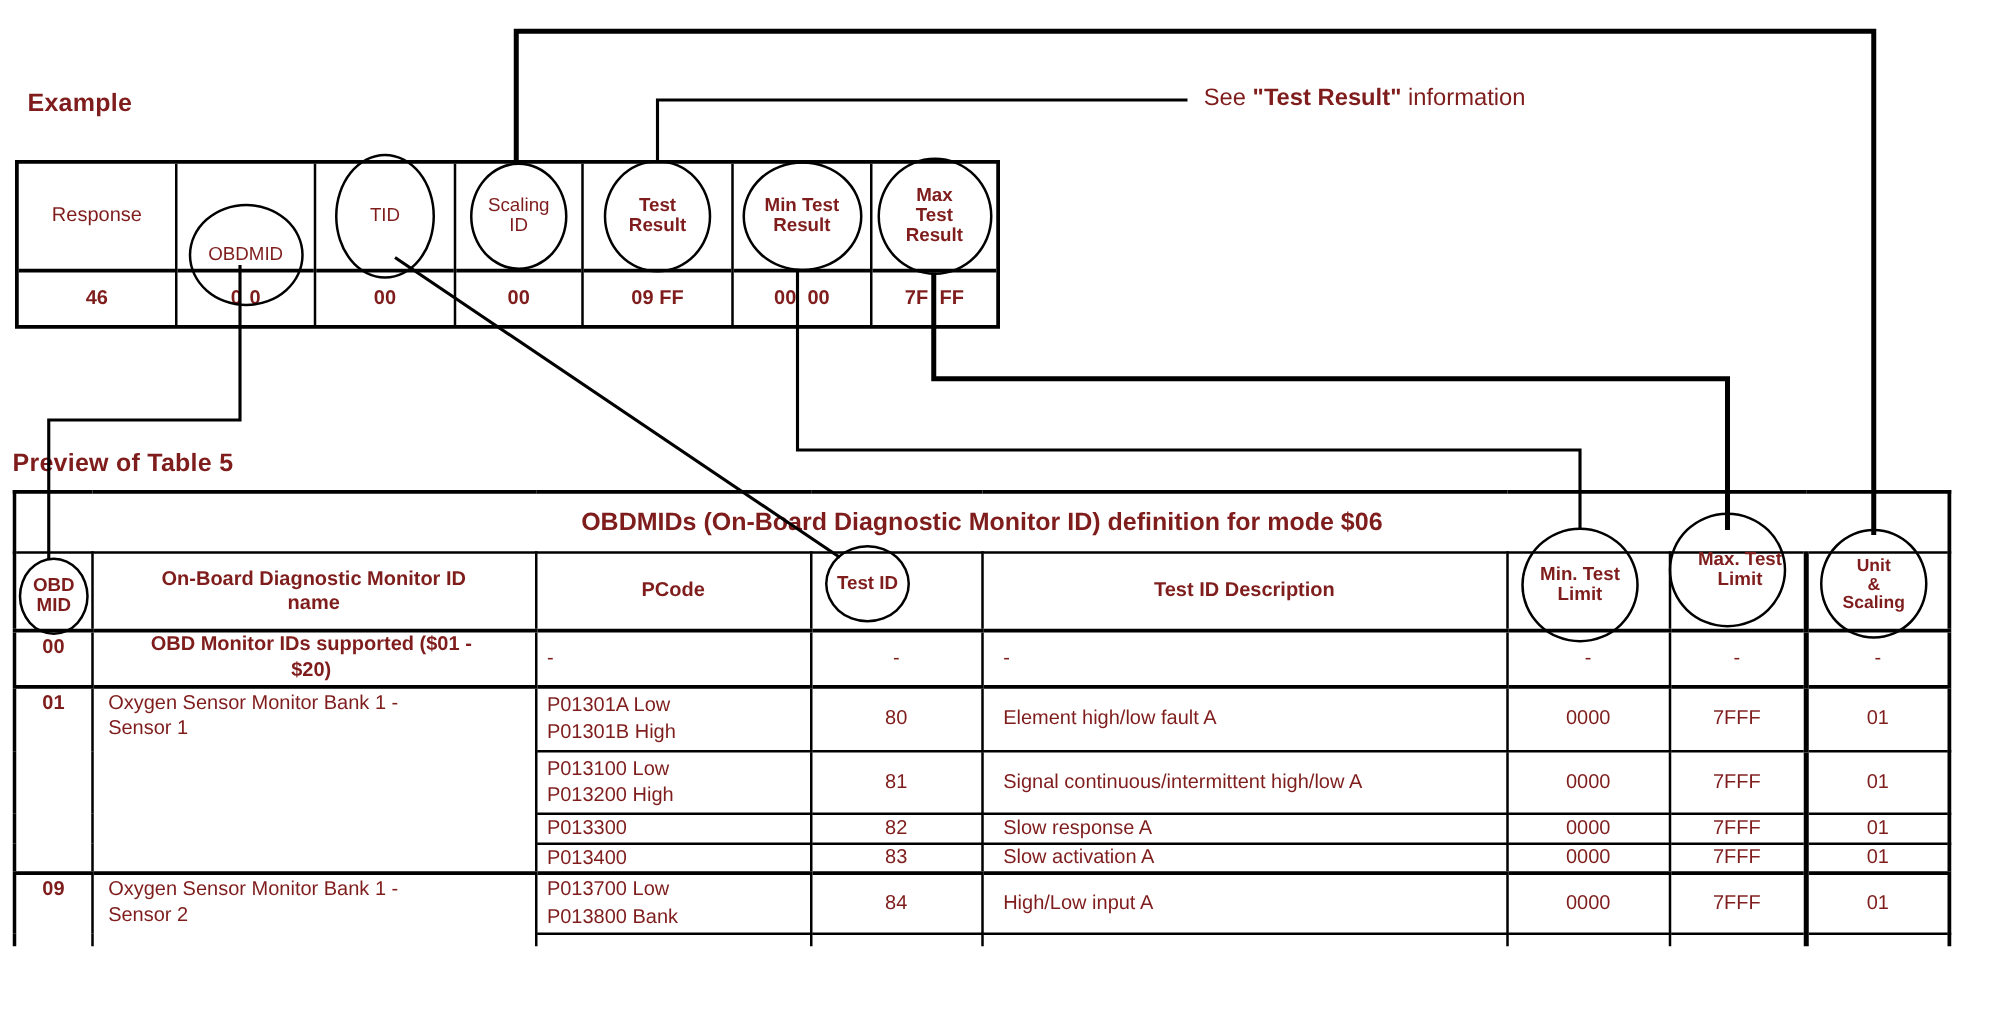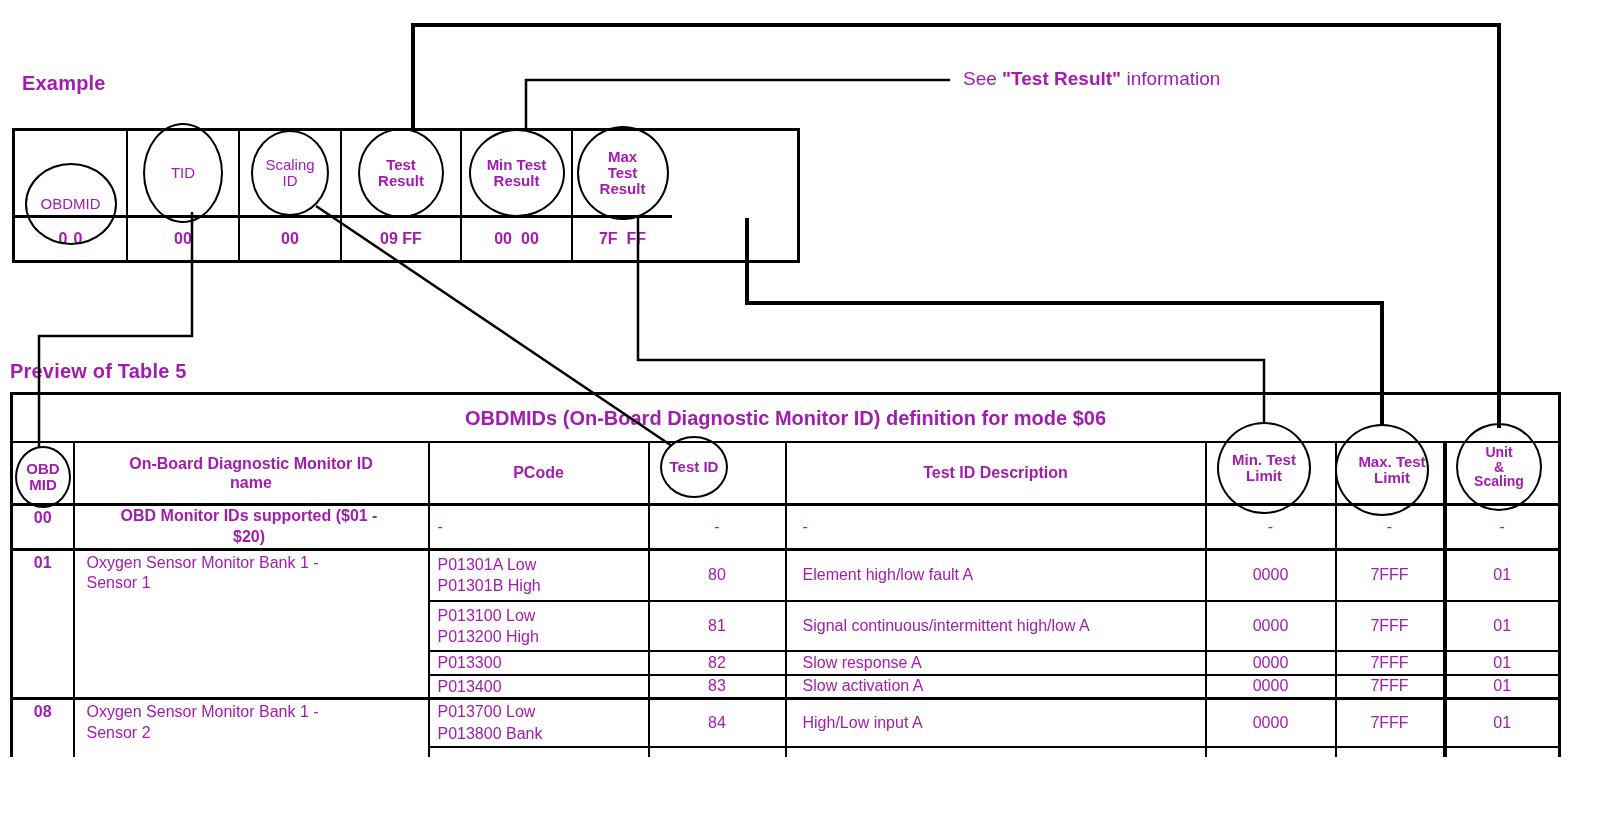--- a/index.html
+++ b/index.html
@@ -1,18 +1,18 @@
 <!DOCTYPE html>
 <html><head>
 <meta charset="utf-8">
 <style>
   html,body{margin:0;padding:0;background:#fff;}
   .wrap{
     position:relative; width:1600px; height:816px; background:#ffffff;
-    font-family:"Liberation Sans", sans-serif; color:#a21caf; overflow:hidden;
+    font-family:"Liberation Sans", sans-serif; color:#7f1d1d; overflow:hidden;
   }
   .heading{position:absolute; font-size:20px; font-weight:bold; letter-spacing:.2px;}
   #example-heading{left:22px; top:72px;}
   #preview-heading{left:10px; top:360px;}
 
   
   .note{position:absolute; left:963px; top:68px; font-size:19px; white-space:nowrap;}
   .note b{font-weight:bold;}
 
   
@@ -78,37 +78,41 @@
   
   .t5-circ{
     position:absolute; border:2px solid #000; border-radius:50%;
     display:flex; align-items:center; justify-content:center; text-align:center;
     white-space:pre-line; line-height:1.05; font-weight:bold; font-size:15px;
     box-sizing:border-box; z-index:4; background:transparent;
   }
   #circ-obdmid{left:5px;  top:54px; width:56px; height:62px;}
   #circ-testid{left:650px; top:44px; width:68px; height:62px;}
   #circ-min   {left:1207px; top:30px; width:94px; height:92px;}
-  #circ-max   {left:1325px; top:32px; width:94px; height:92px;padding-left:20px;}
+  #circ-max   {left:1325px; top:18px; width:94px; height:92px;padding-left:20px;}
   #circ-unit  {left:1446px; top:31px; width:86px; height:88px; font-size:14px;}
 
   svg.overlay{position:absolute; left:0; top:0; z-index:3; pointer-events:none;}
 </style>
 </head>
 <body>
 
 <div class="wrap">
 
   <div class="heading" id="example-heading">Example</div>
 
   <div class="note">
     <span>See </span><b>"Test Result"</b><span> information</span>
   </div>
 
   <div class="ex-table">
+    <div class="ex-col ex-c1">
+      <div class="ex-head">Response</div>
+      <div class="ex-val">46</div>
+    </div>
     <div class="ex-col ex-c2">
       <div class="ex-head">
         <div class="ellipse">OBDMID</div>
       </div>
       <div class="ex-val">
         <span class="gap6">
             <span>0</span>
             <span>0</span>
           </span>
       </div>
@@ -234,21 +238,21 @@
       <tr class="r83">
         <td class="pcode">P013400</td>
         <td class="tid">83</td>
         <td class="desc">Slow activation A</td>
         <td class="ctr">0000</td>
         <td class="ctr">7FFF</td>
         <td class="ctr u-thick">01</td>
       </tr>
 
       <tr class="r84 group-start">
-        <td class="mid" rowspan="2">08</td>
+        <td class="mid" rowspan="2">09</td>
         <td class="name" rowspan="2">Oxygen Sensor Monitor Bank 1 -
 Sensor 2</td>
         <td class="pcode">P013700 Low
 P013800 Bank</td>
         <td class="tid">84</td>
         <td class="desc">High/Low input A</td>
         <td class="ctr">0000</td>
         <td class="ctr">7FFF</td>
         <td class="ctr u-thick">01</td>
       </tr>

